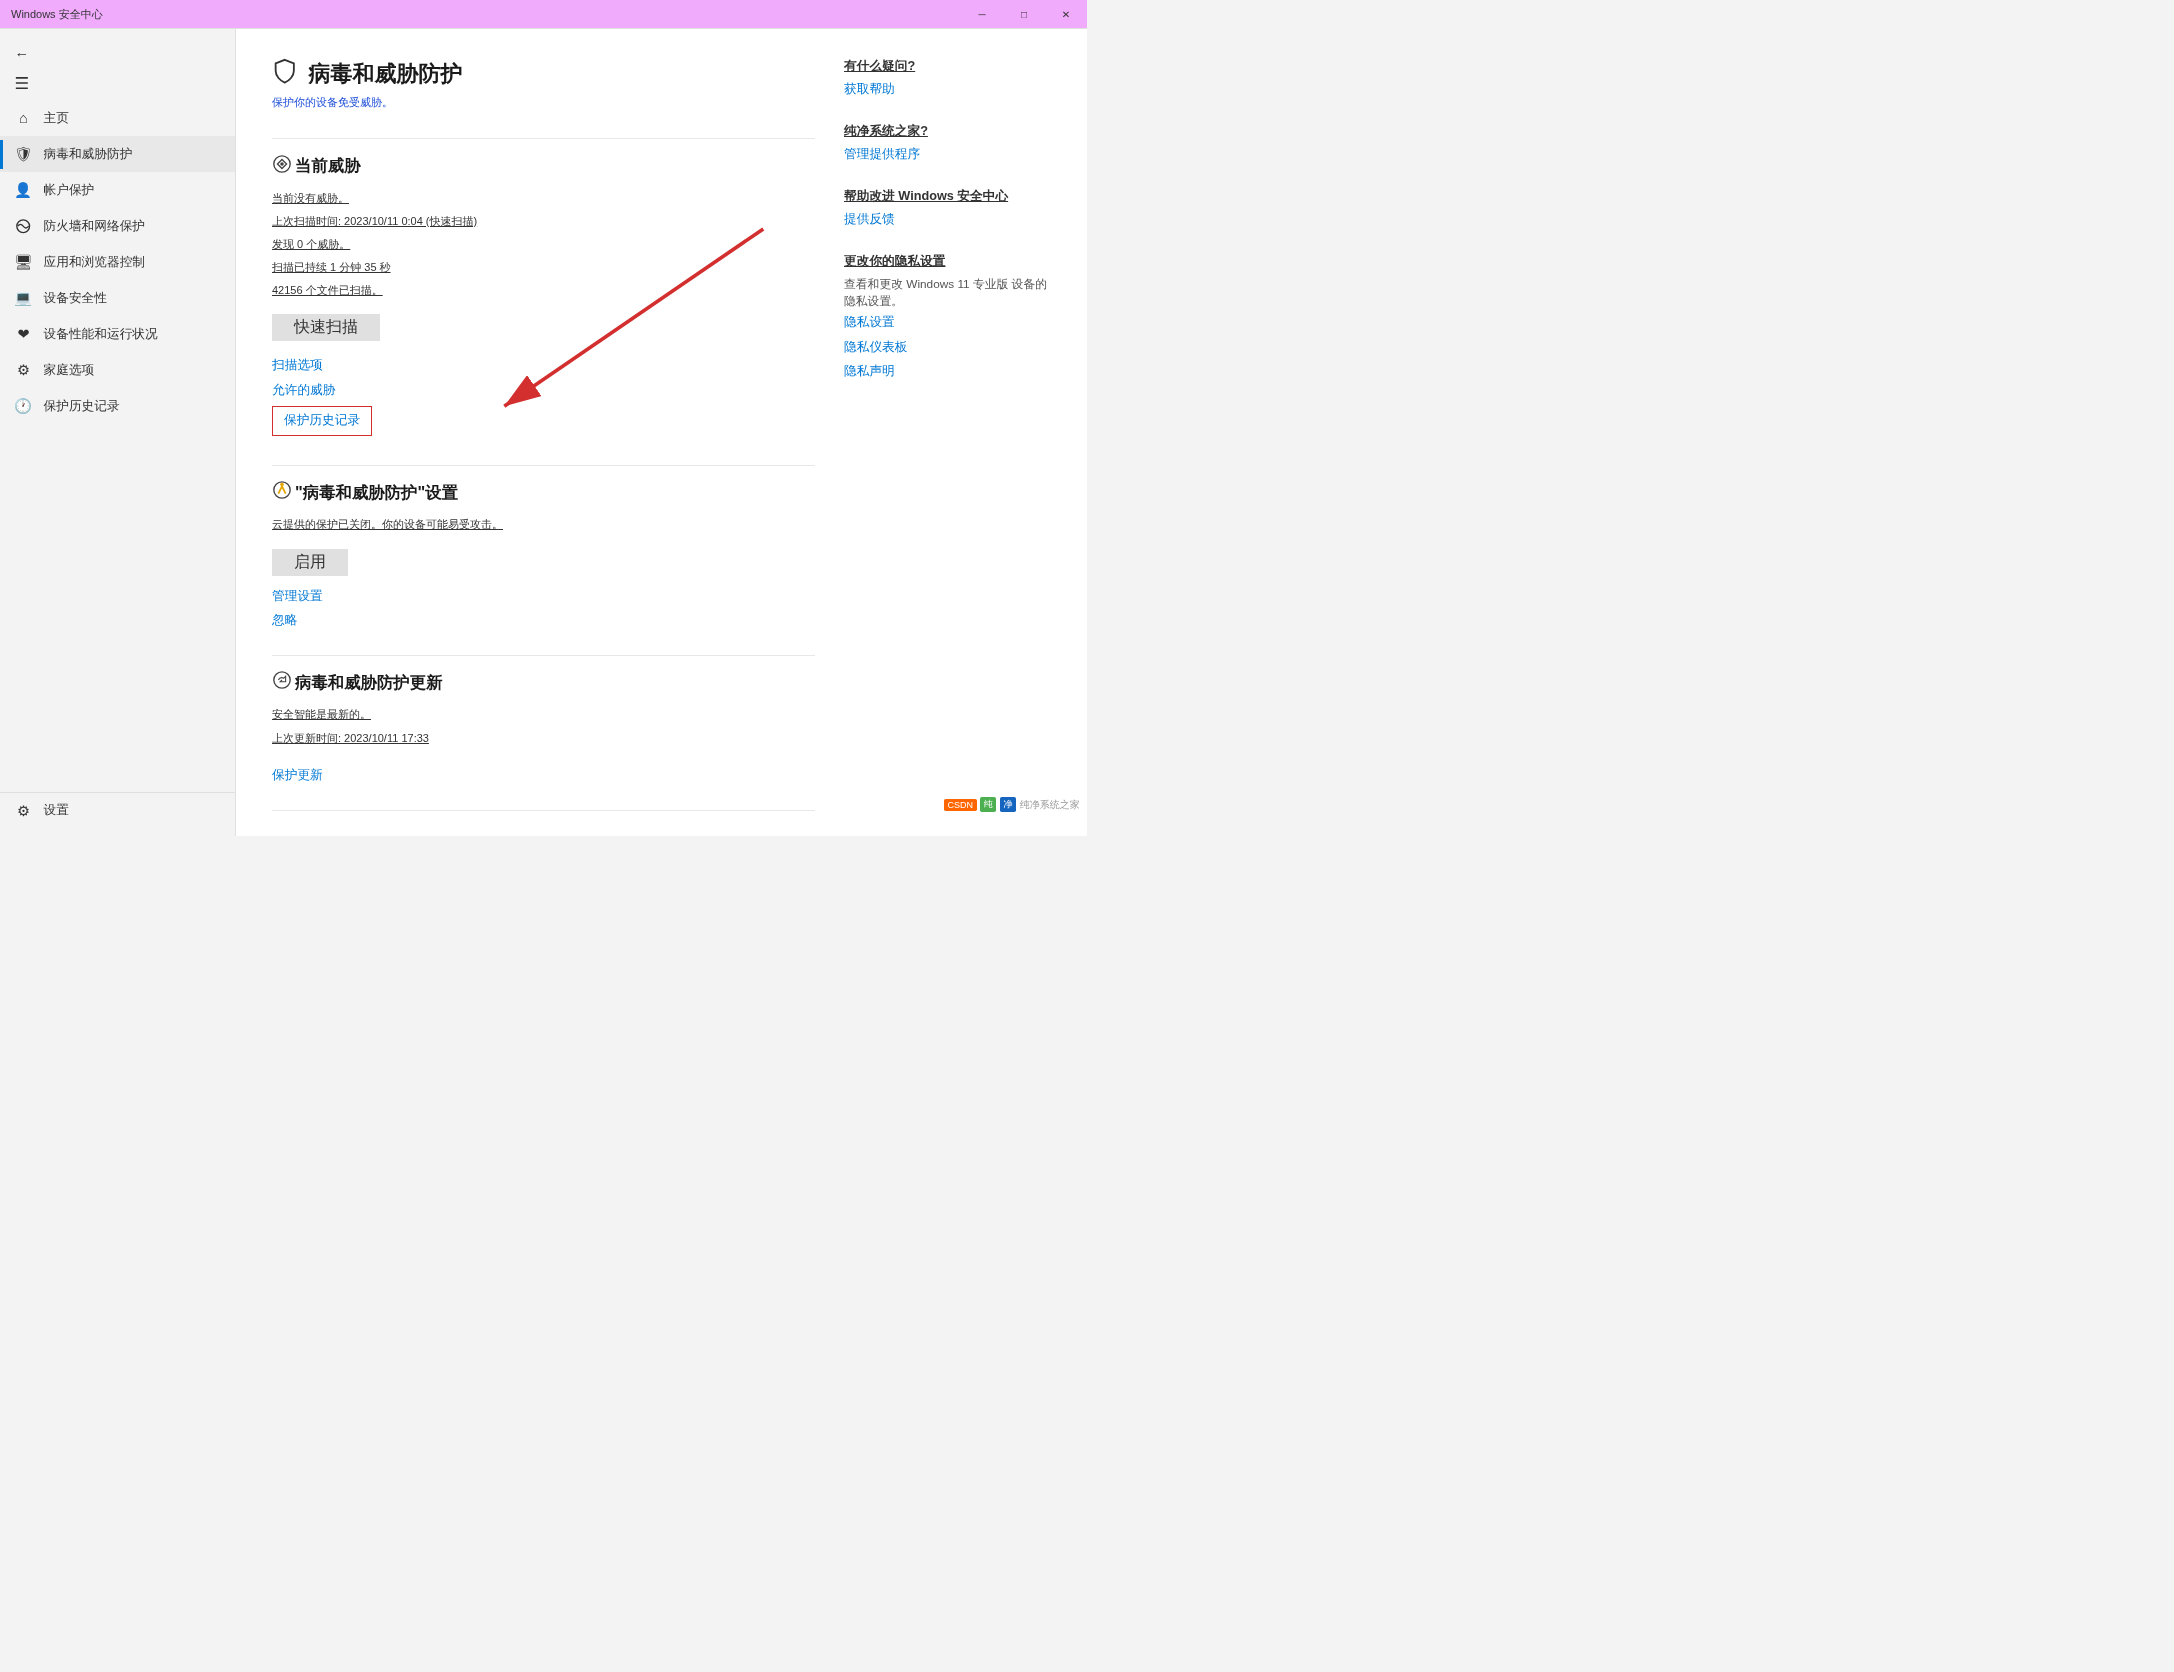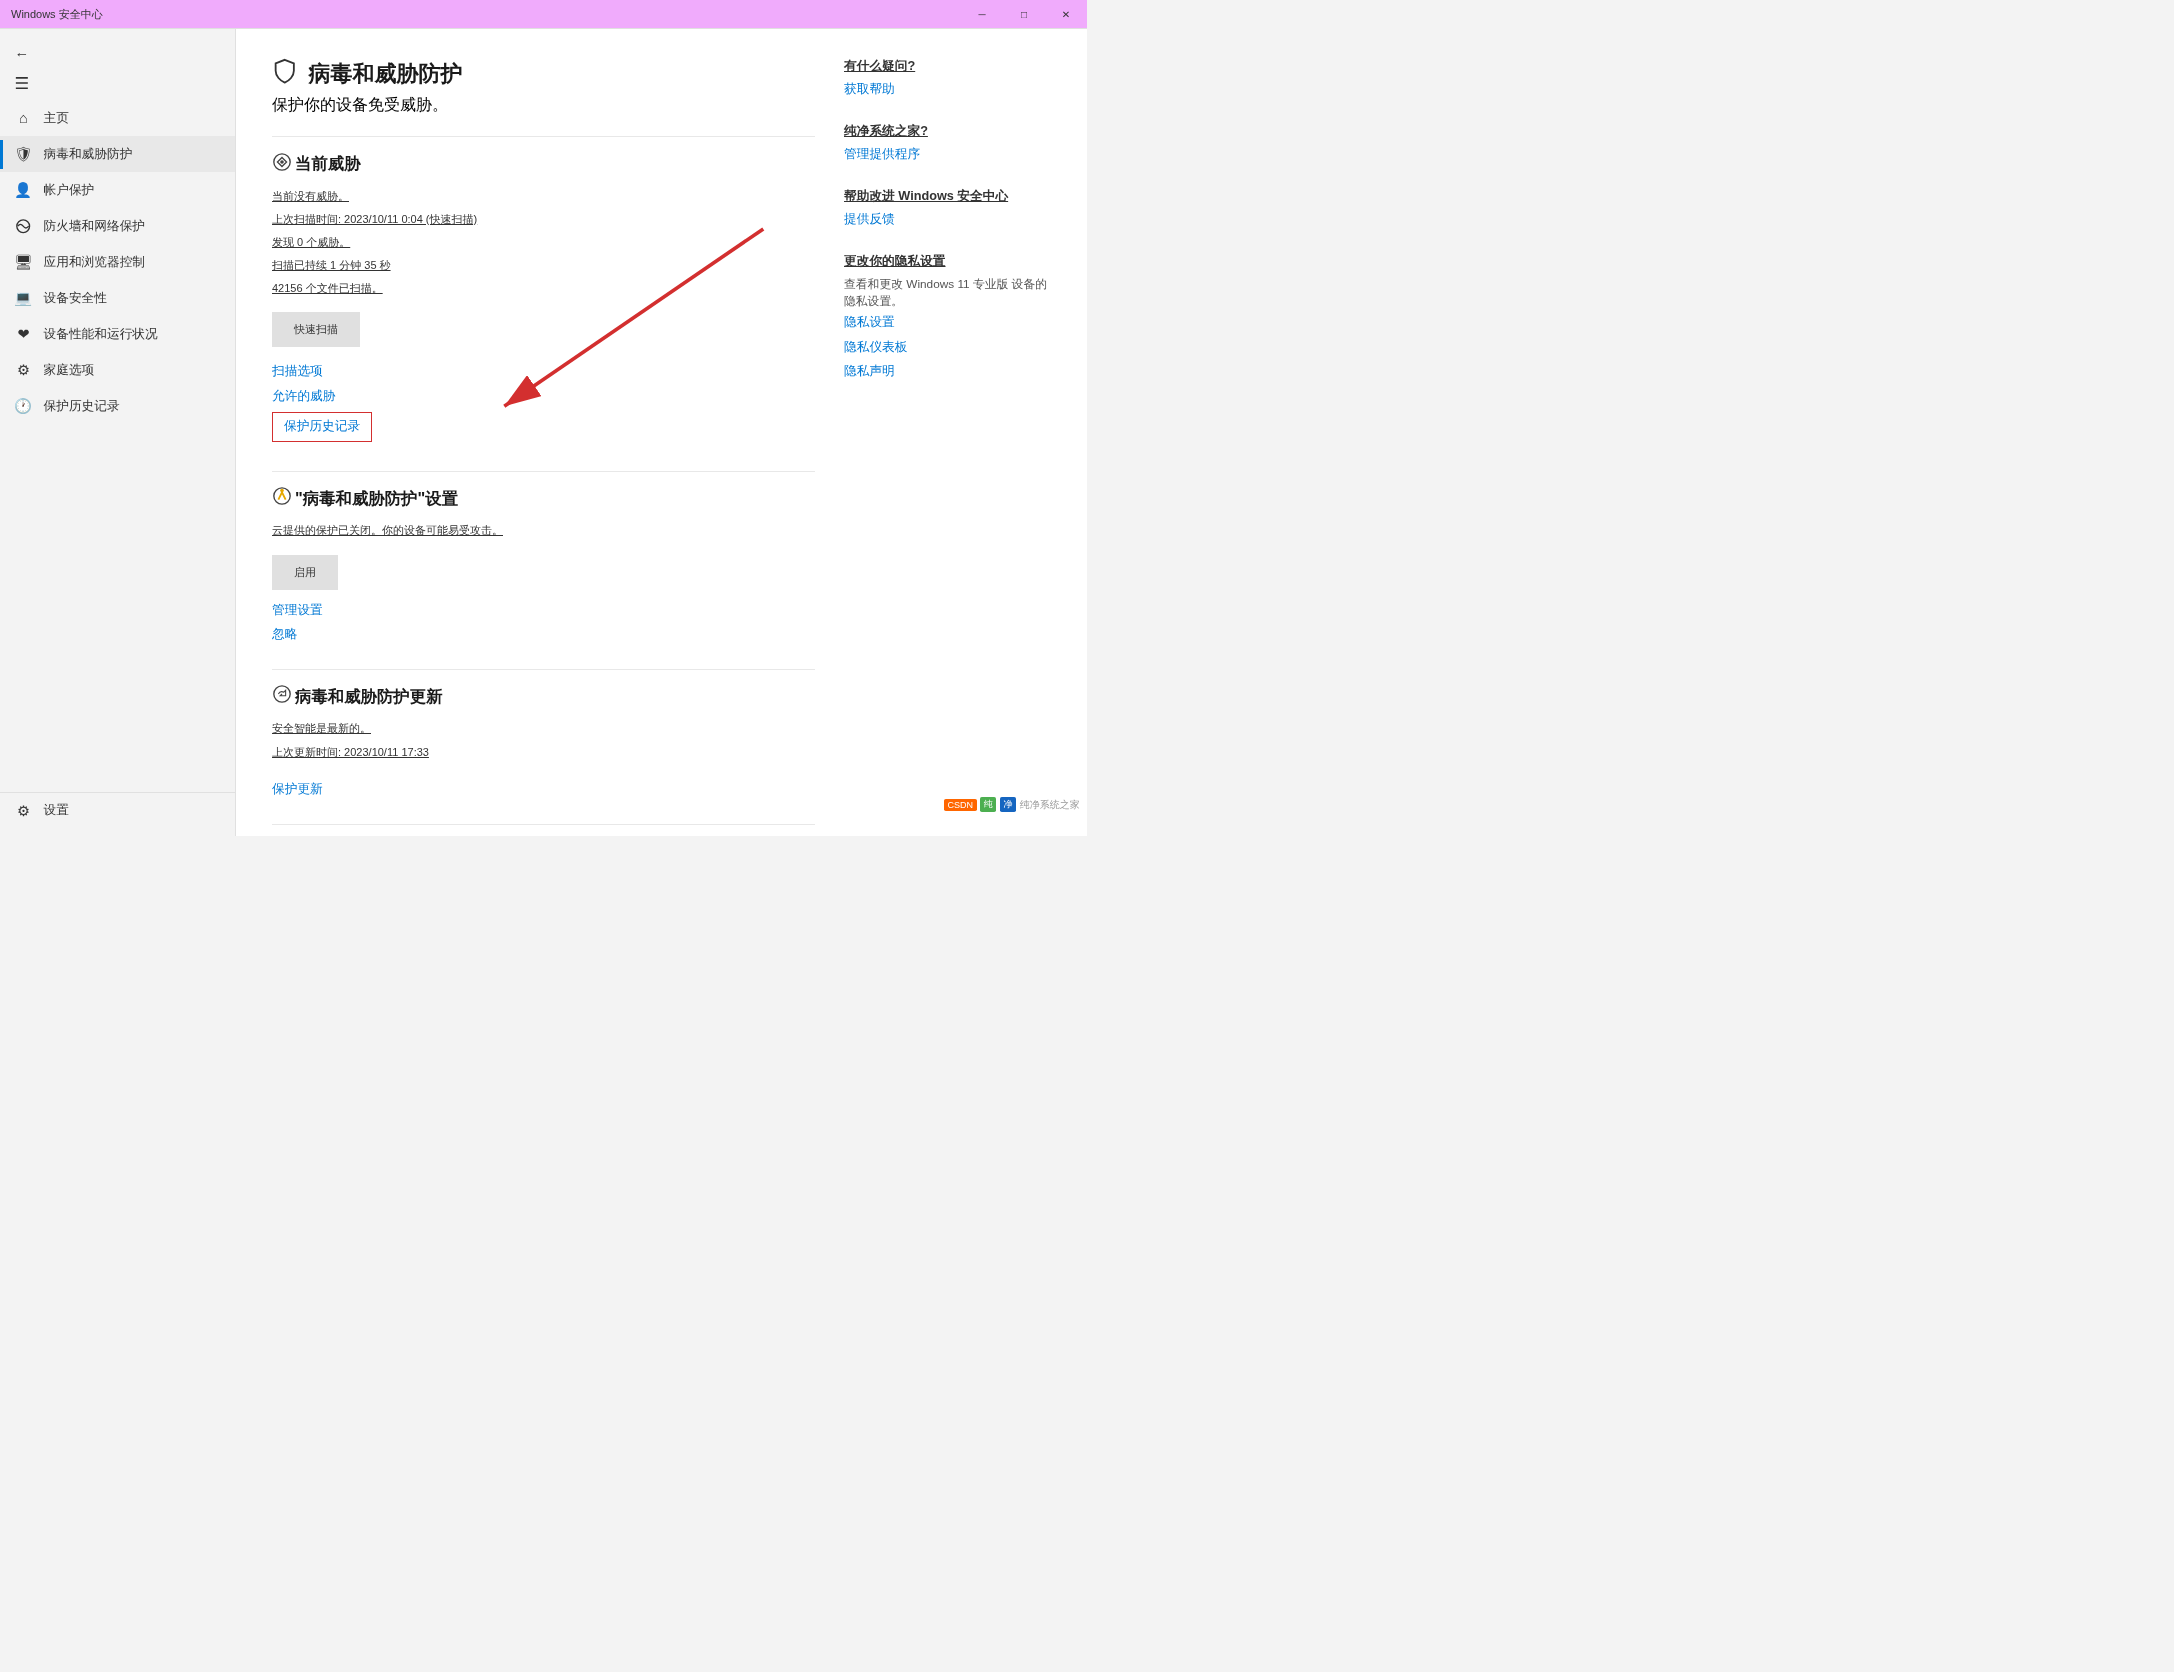--- a/index.html
+++ b/index.html
@@ -139,23 +139,23 @@
     .page-header-icon {
       font-size: 25.5px;
       color: #333;
     }
     .page-title {
       font-size: 22px;
       font-weight: 600;
       color: #1a1a1a;
     }
     .page-subtitle {
-      color: #000000;
-      font-size: 16px;
-      margin-bottom: 20px;
+      color: #1d4ed8;
+      font-size: 11px;
+      margin-bottom: 28px;
     }
 
     
     .section {
       margin-bottom: 25.5px;
     }
     .section-header {
       display: flex;
       align-items: center;
       gap: 3px;
@@ -175,22 +175,22 @@
       font-size: 11px;
       line-height: 1.6;
       margin-bottom: 5.5px;
       text-decoration: underline;
     }
 
     
     .btn-default {
       background: #e0e0e0;
       border: none;
-      padding: 10px 22px;
-      font-size: 11px;
+      padding: 3px 22px;
+      font-size: 16px;
       cursor: pointer;
       color: #333;
       font-family: "Microsoft YaHei", sans-serif;
       margin: 9px 0;
     }
 
     
     .link {
       color: #0078d4;
       cursor: pointer;

